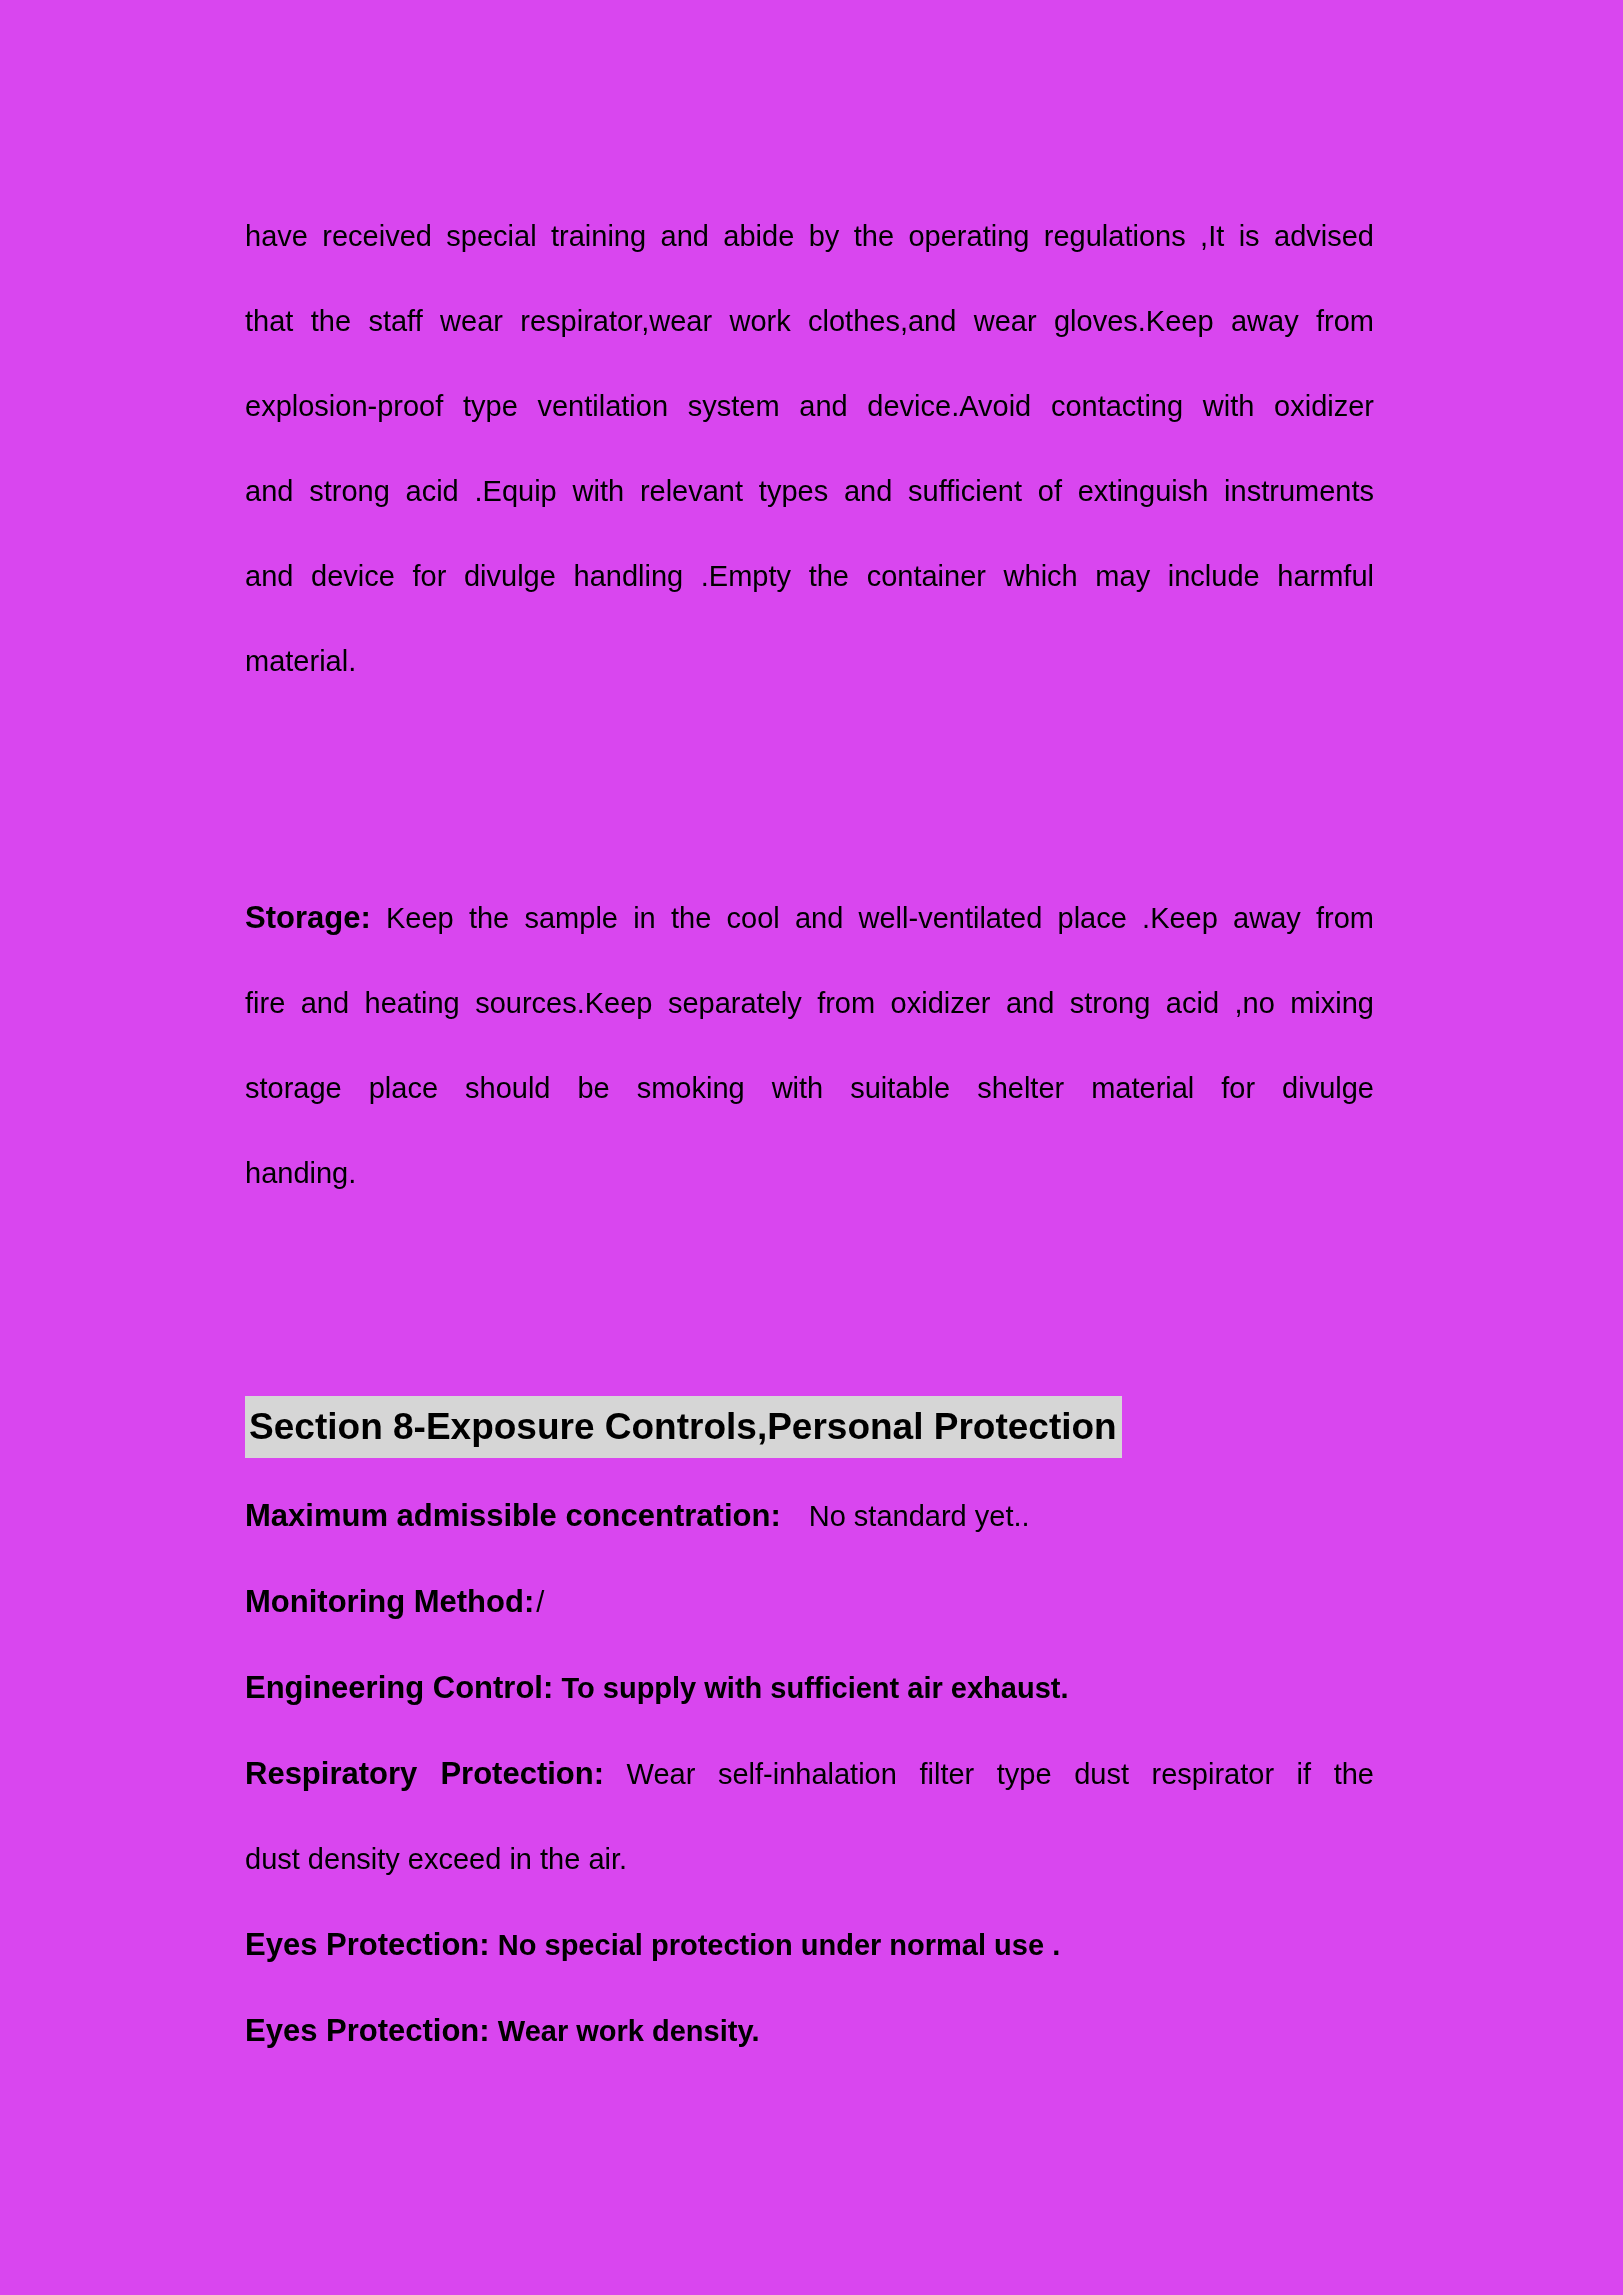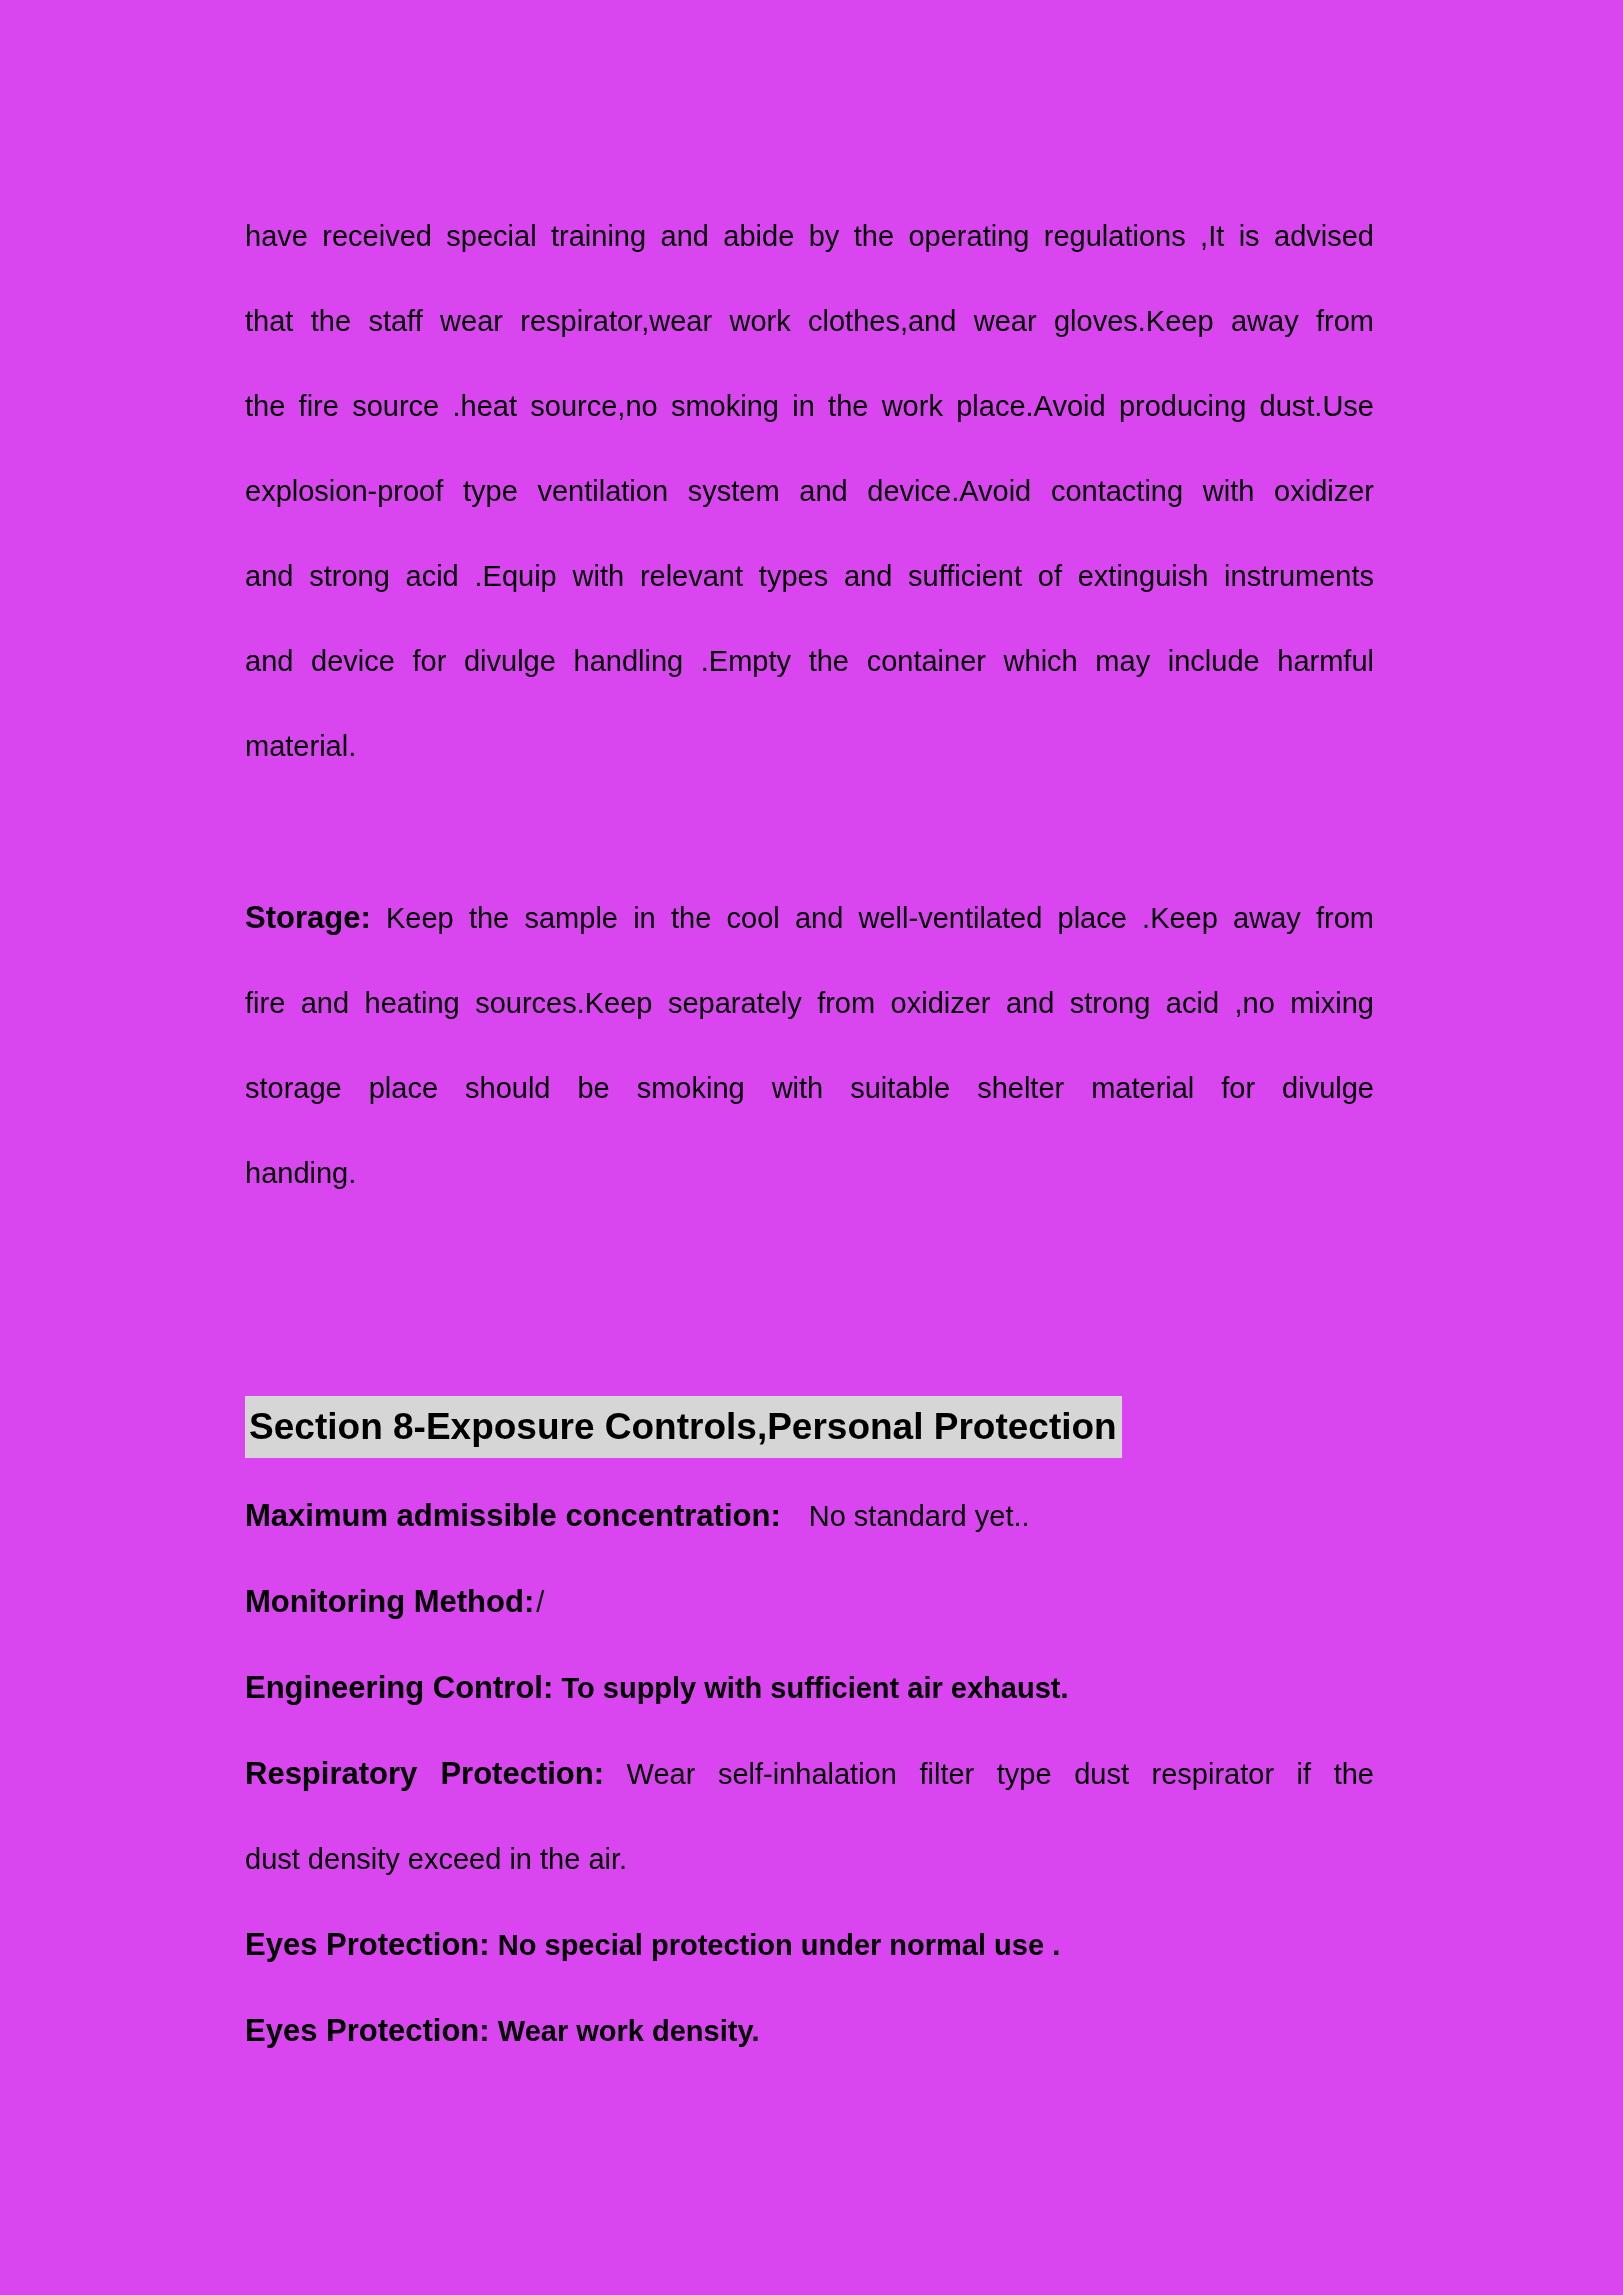--- a/index.html
+++ b/index.html
@@ -55,21 +55,20 @@
   }
 </style>
 </head>
 <body>
 
 <div class="page">
 
   <div class="textblock" style="top:194px;">
     <div class="line jline">have received special training and abide by the operating regulations ,It is advised</div>
     <div class="line jline">that the staff wear respirator,wear work clothes,and wear gloves.Keep away from</div>
-    <div class="line jline">the fire source .heat source,no smoking in the work place.Avoid producing dust.Use</div>
     <div class="line jline">explosion-proof type ventilation system and device.Avoid contacting with oxidizer</div>
     <div class="line jline">and strong acid .Equip with relevant types and sufficient of extinguish instruments</div>
     <div class="line jline">and device for divulge handling .Empty the container which may include harmful</div>
     <div class="line pline">material.</div>
   </div>
 
   <div class="textblock" style="top:875px;">
     <div class="line jline">
       <span class="b">Storage:</span>
       <span>Keep the sample in the cool and well-ventilated place .Keep away from</span>

